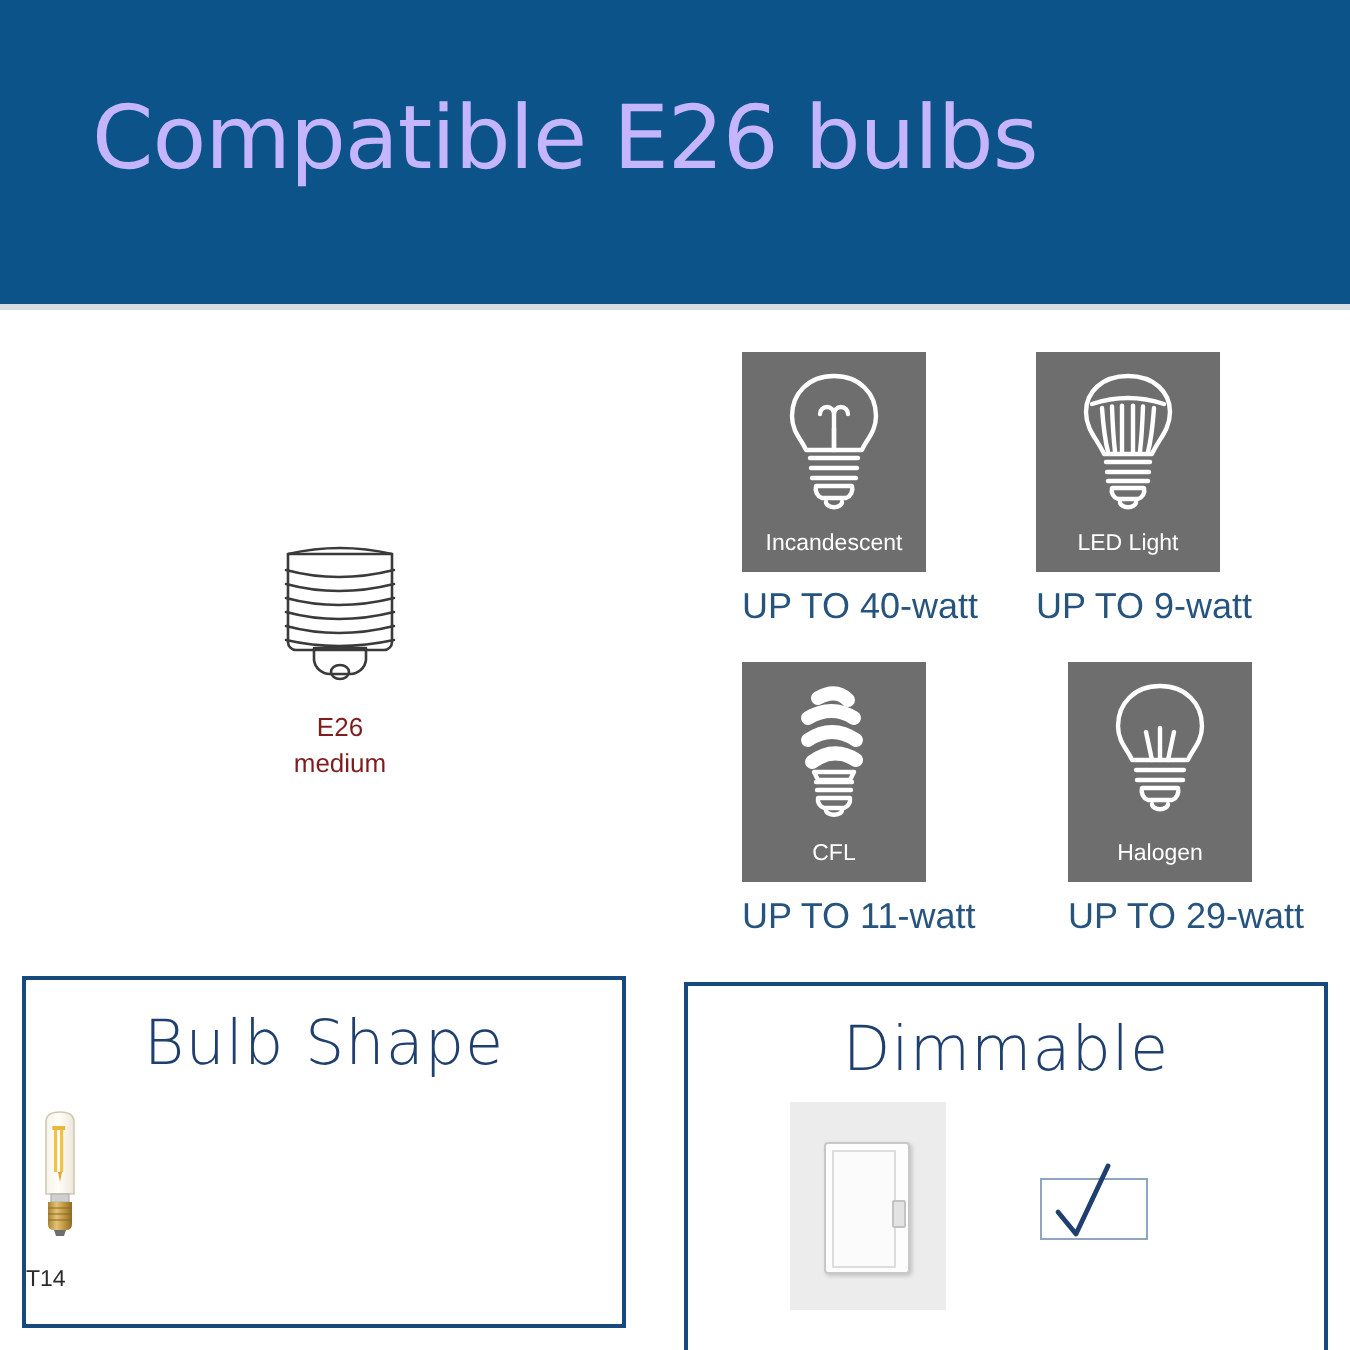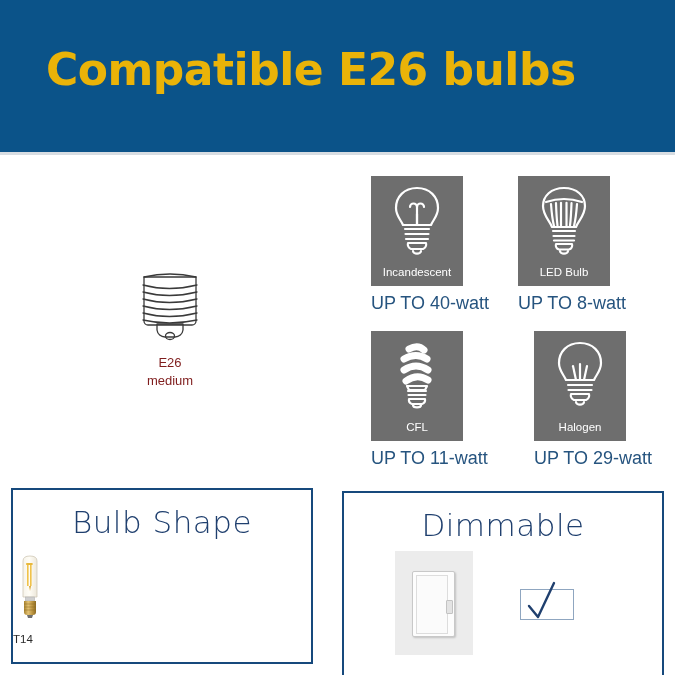--- a/index.html
+++ b/index.html
@@ -24,22 +24,22 @@
     height: 152px;
     background: #0b5389;
     box-sizing: border-box;
   }
   .header-title {
     position: absolute;
     left: 46px;
     top: 46px;
     font-family: "DejaVu Sans", sans-serif;
     font-size: 44px;
-    font-weight: bold;
-    color: #eab308;
+    font-weight: normal;
+    color: #c4b5fd;
     letter-spacing: -0.5px;
     white-space: nowrap;
     line-height: 1.1;
   }
   .header-rule {
     position: absolute;
     left: 0;
     top: 152px;
     width: 675px;
     height: 3px;
@@ -283,23 +283,23 @@
               <path d="M36.5 19.2 q-0.5 14 -1.5 22.5"></path>
               <path d="M42 20 q-1 14 -3 22"></path>
               <path d="M18 47 h22"></path>
               <path d="M18.5 52 h21"></path>
               <path d="M19 56.5 h20"></path>
               <path d="M21 60 h16 a4.5 4.5 0 0 1 -3 5.5 h-10 a4.5 4.5 0 0 1 -3 -5.5 z"></path>
               <path d="M25 67 a4 2.6 0 0 0 8 0"></path>
             </g>
           </svg>
         </span>
-        <div class="type-card-label">LED Bulb</div>
+        <div class="type-card-label">LED Light</div>
       </div>
-      <div class="type-watt">UP TO 8-watt</div>
+      <div class="type-watt">UP TO 9-watt</div>
     </div>
 
     <div class="type-cell c2">
       <div class="type-card">
         <span>
           <svg width="58" height="72" viewBox="0 0 58 72">
             <g fill="none" stroke="#ffffff" stroke-width="7" stroke-linecap="round" stroke-linejoin="round">
               <path d="M21 10 q9 -5 15 1"></path>
               <path d="M16 20 q12 -7 23 0"></path>
               <path d="M16 31 q12 -8 24 0"></path>

